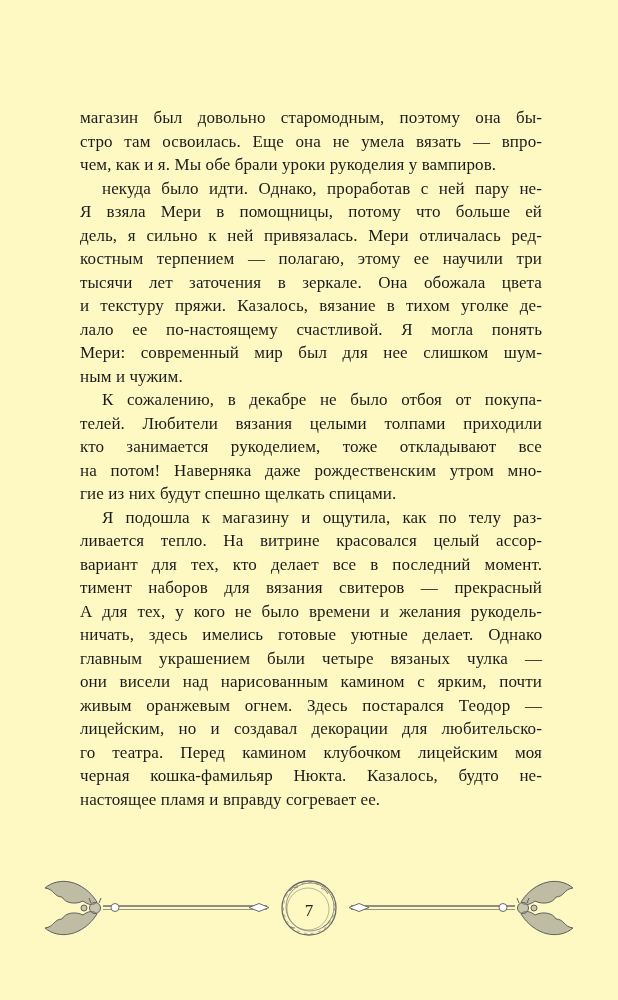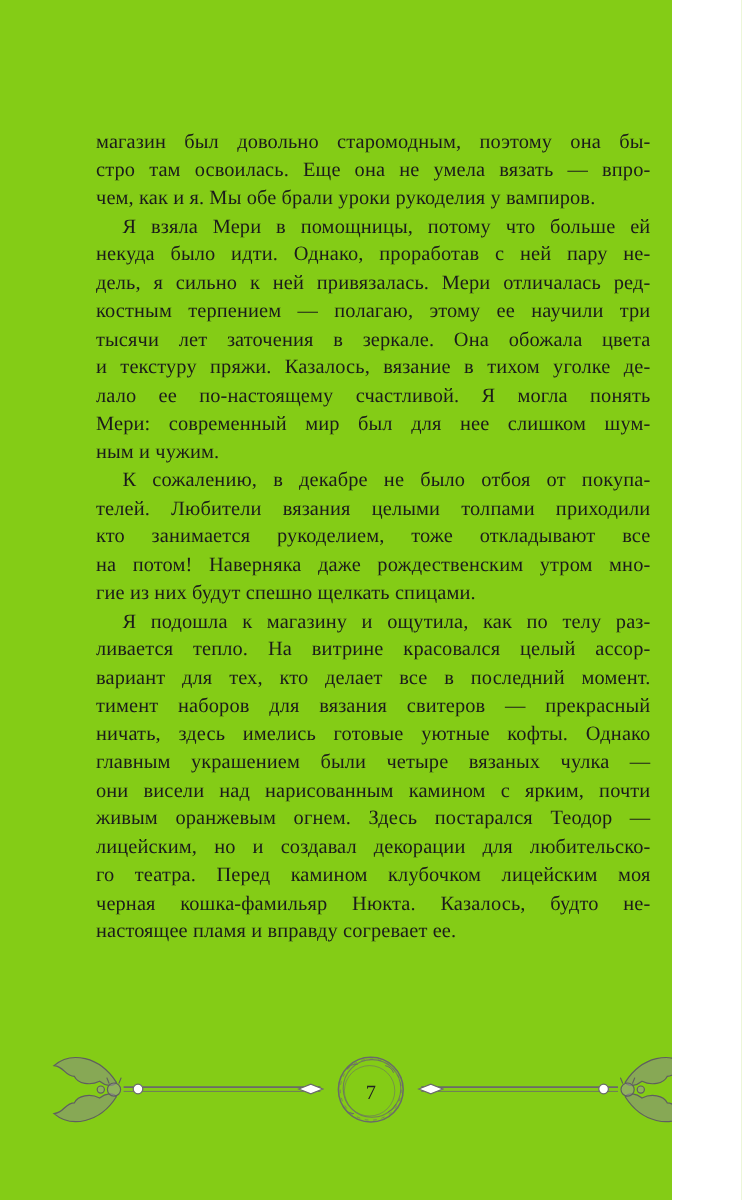--- a/index.html
+++ b/index.html
@@ -1,20 +1,20 @@
 <!DOCTYPE html>
 <html><head>
 <meta charset="utf-8">
 <style>
   html, body { margin: 0; padding: 0; background: #ffffff; }
   .page {
     position: relative;
-    width: 560px;
+    width: 618px;
     height: 1000px;
-    background: #84cc16;
+    background: #fef9c3;
     font-family: "Liberation Serif", "DejaVu Serif", serif;
     overflow: hidden;
   }
   .text-block {
     position: absolute;
     left: 80px;
     top: 106px;
     width: 462px;
     font-size: 17px;
     line-height: 23.5px;
@@ -62,43 +62,44 @@
 
 <div class="page">
 
   <div class="text-block">
       <div class="para">
         <div class="line">магазин был довольно старомодным, поэтому она бы-</div>
         <div class="line">стро там освоилась. Еще она не умела вязать — впро-</div>
         <div class="line last">чем, как и я. Мы обе брали уроки рукоделия у вампиров.</div>
       </div>
       <div class="para indent">
+        <div class="line">некуда было идти. Однако, проработав с ней пару не-</div>
         <div class="line">Я взяла Мери в помощницы, потому что больше ей</div>
-        <div class="line">некуда было идти. Однако, проработав с ней пару не-</div>
         <div class="line">дель, я сильно к ней привязалась. Мери отличалась ред-</div>
         <div class="line">костным терпением — полагаю, этому ее научили три</div>
         <div class="line">тысячи лет заточения в зеркале. Она обожала цвета</div>
         <div class="line">и текстуру пряжи. Казалось, вязание в тихом уголке де-</div>
         <div class="line">лало ее по-настоящему счастливой. Я могла понять</div>
         <div class="line">Мери: современный мир был для нее слишком шум-</div>
         <div class="line last">ным и чужим.</div>
       </div>
       <div class="para indent">
         <div class="line">К сожалению, в декабре не было отбоя от покупа-</div>
         <div class="line">телей. Любители вязания целыми толпами приходили</div>
         <div class="line">кто занимается рукоделием, тоже откладывают все</div>
         <div class="line">на потом! Наверняка даже рождественским утром мно-</div>
         <div class="line last">гие из них будут спешно щелкать спицами.</div>
       </div>
       <div class="para indent">
         <div class="line">Я подошла к магазину и ощутила, как по телу раз-</div>
         <div class="line">ливается тепло. На витрине красовался целый ассор-</div>
         <div class="line">вариант для тех, кто делает все в последний момент.</div>
         <div class="line">тимент наборов для вязания свитеров — прекрасный</div>
-        <div class="line">ничать, здесь имелись готовые уютные кофты. Однако</div>
+        <div class="line">А для тех, у кого не было времени и желания рукодель-</div>
+        <div class="line">ничать, здесь имелись готовые уютные делает. Однако</div>
         <div class="line">главным украшением были четыре вязаных чулка —</div>
         <div class="line">они висели над нарисованным камином с ярким, почти</div>
         <div class="line">живым оранжевым огнем. Здесь постарался Теодор —</div>
         <div class="line">лицейским, но и создавал декорации для любительско-</div>
         <div class="line">го театра. Перед камином клубочком лицейским моя</div>
         <div class="line">черная кошка-фамильяр Нюкта. Казалось, будто не-</div>
         <div class="line last">настоящее пламя и вправду согревает ее.</div>
       </div>
     </div>
 

